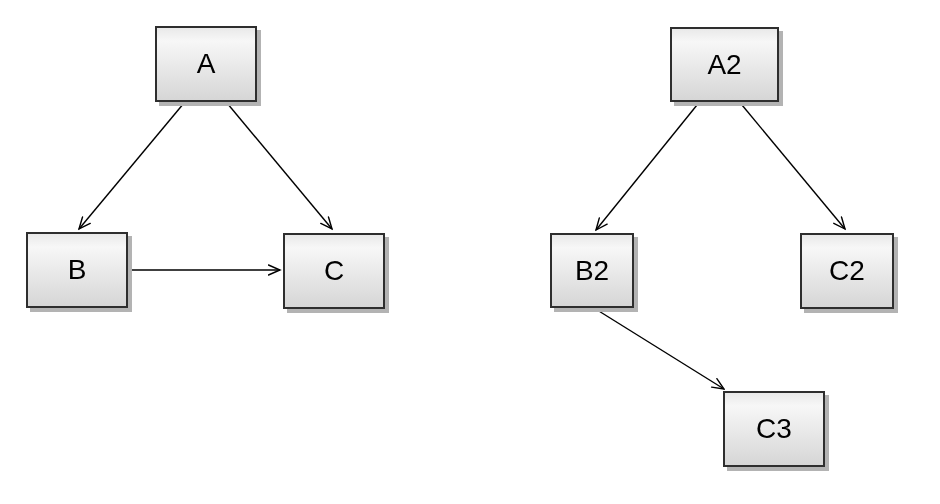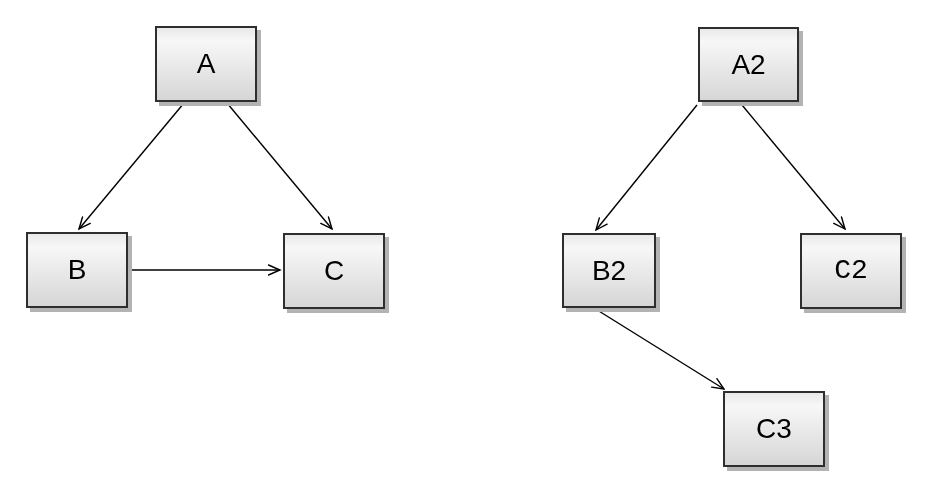--- a/index.html
+++ b/index.html
@@ -76,26 +76,26 @@
   <div>
       <div class="node" style="left: 155px; top: 26px; width: 102px; height: 76px;">
         <span class="node-label">A</span>
       </div>
       <div class="node" style="left: 26px; top: 232px; width: 102px; height: 76px;">
         <span class="node-label">B</span>
       </div>
       <div class="node" style="left: 283px; top: 233px; width: 102px; height: 76px;">
         <span class="node-label">C</span>
       </div>
-      <div class="node" style="left: 698px; top: 27px; width: 101px; height: 75px;">
+      <div class="node" style="left: 670px; top: 27px; width: 109px; height: 75px;">
         <span class="node-label">A2</span>
       </div>
-      <div class="node" style="left: 562px; top: 233px; width: 94px; height: 75px;">
+      <div class="node" style="left: 550px; top: 233px; width: 84px; height: 75px;">
         <span class="node-label">B2</span>
       </div>
-      <div class="node" style="left: 800px; top: 233px; width: 102px; height: 76px; font-family: Liberation Mono, monospace;">
+      <div class="node" style="left: 800px; top: 233px; width: 94px; height: 76px;">
         <span class="node-label">C2</span>
       </div>
       <div class="node" style="left: 676px; top: 391px; width: 102px; height: 76px; margin-left: 47px;">
         <span class="node-label">C3</span>
       </div>
     </div>
 </div>
 
 </body></html>

